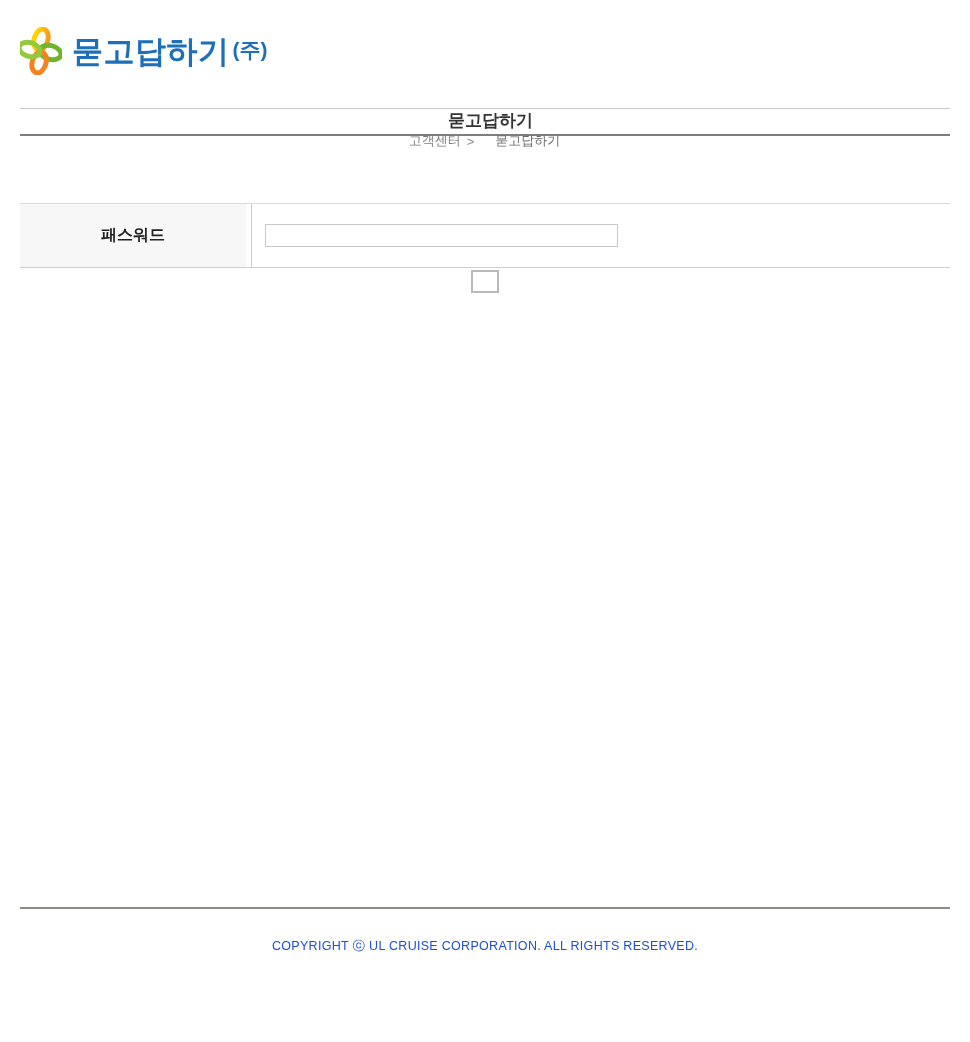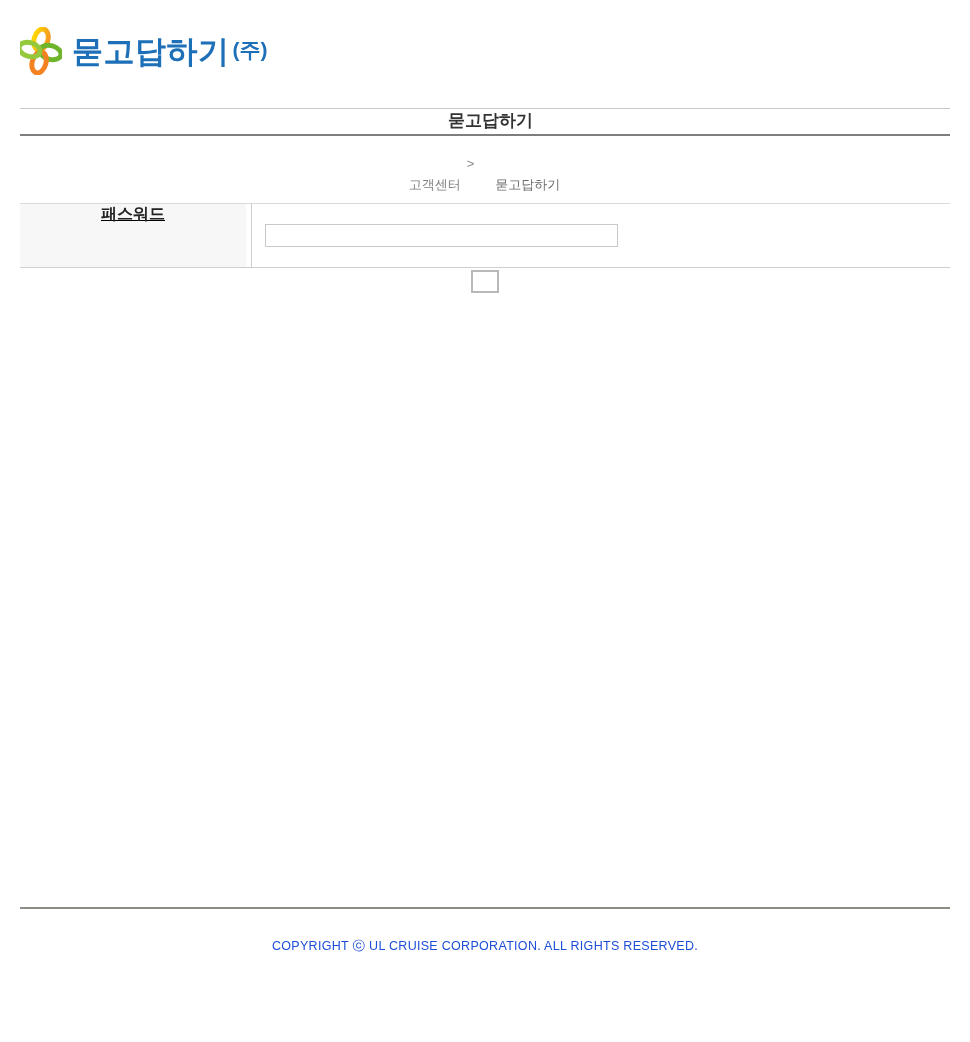--- a/index.html
+++ b/index.html
@@ -60,21 +60,21 @@
     font-weight: 700;
     color: #333333;
   }
   .breadcrumb {
     display: flex;
     align-items: center;
     font-size: 13px;
     color: #7d7d7d;
     padding-right: 1px;
   }
-  .breadcrumb .crumb { cursor: pointer; margin-top: 44px; }
+  .breadcrumb .crumb { cursor: pointer; }
   .breadcrumb .sep { margin: 0 5px 0 6px; color: #8a8a8a; }
   .breadcrumb .current { margin-left: 16px; color: #6a6a6a; }
 
   
   .form-table {
     position: absolute;
     left: 20px;
     right: 20px;
     top: 203px;
     height: 65px;
@@ -83,23 +83,22 @@
     display: flex;
     align-items: stretch;
   }
   .form-th {
     width: 232px;
     background: #f7f7f7;
     background-clip: content-box;
     padding-right: 5px;
     border-right: 1px solid #cccccc;
     display: flex;
-    align-items: flex-start;
+    align-items: center;
     justify-content: center;
-    text-decoration: underline;
   }
   .form-th-label {
     font-size: 16px;
     font-weight: 700;
     color: #222222;
   }
   .form-td {
     flex: 1;
     display: flex;
     align-items: center;

